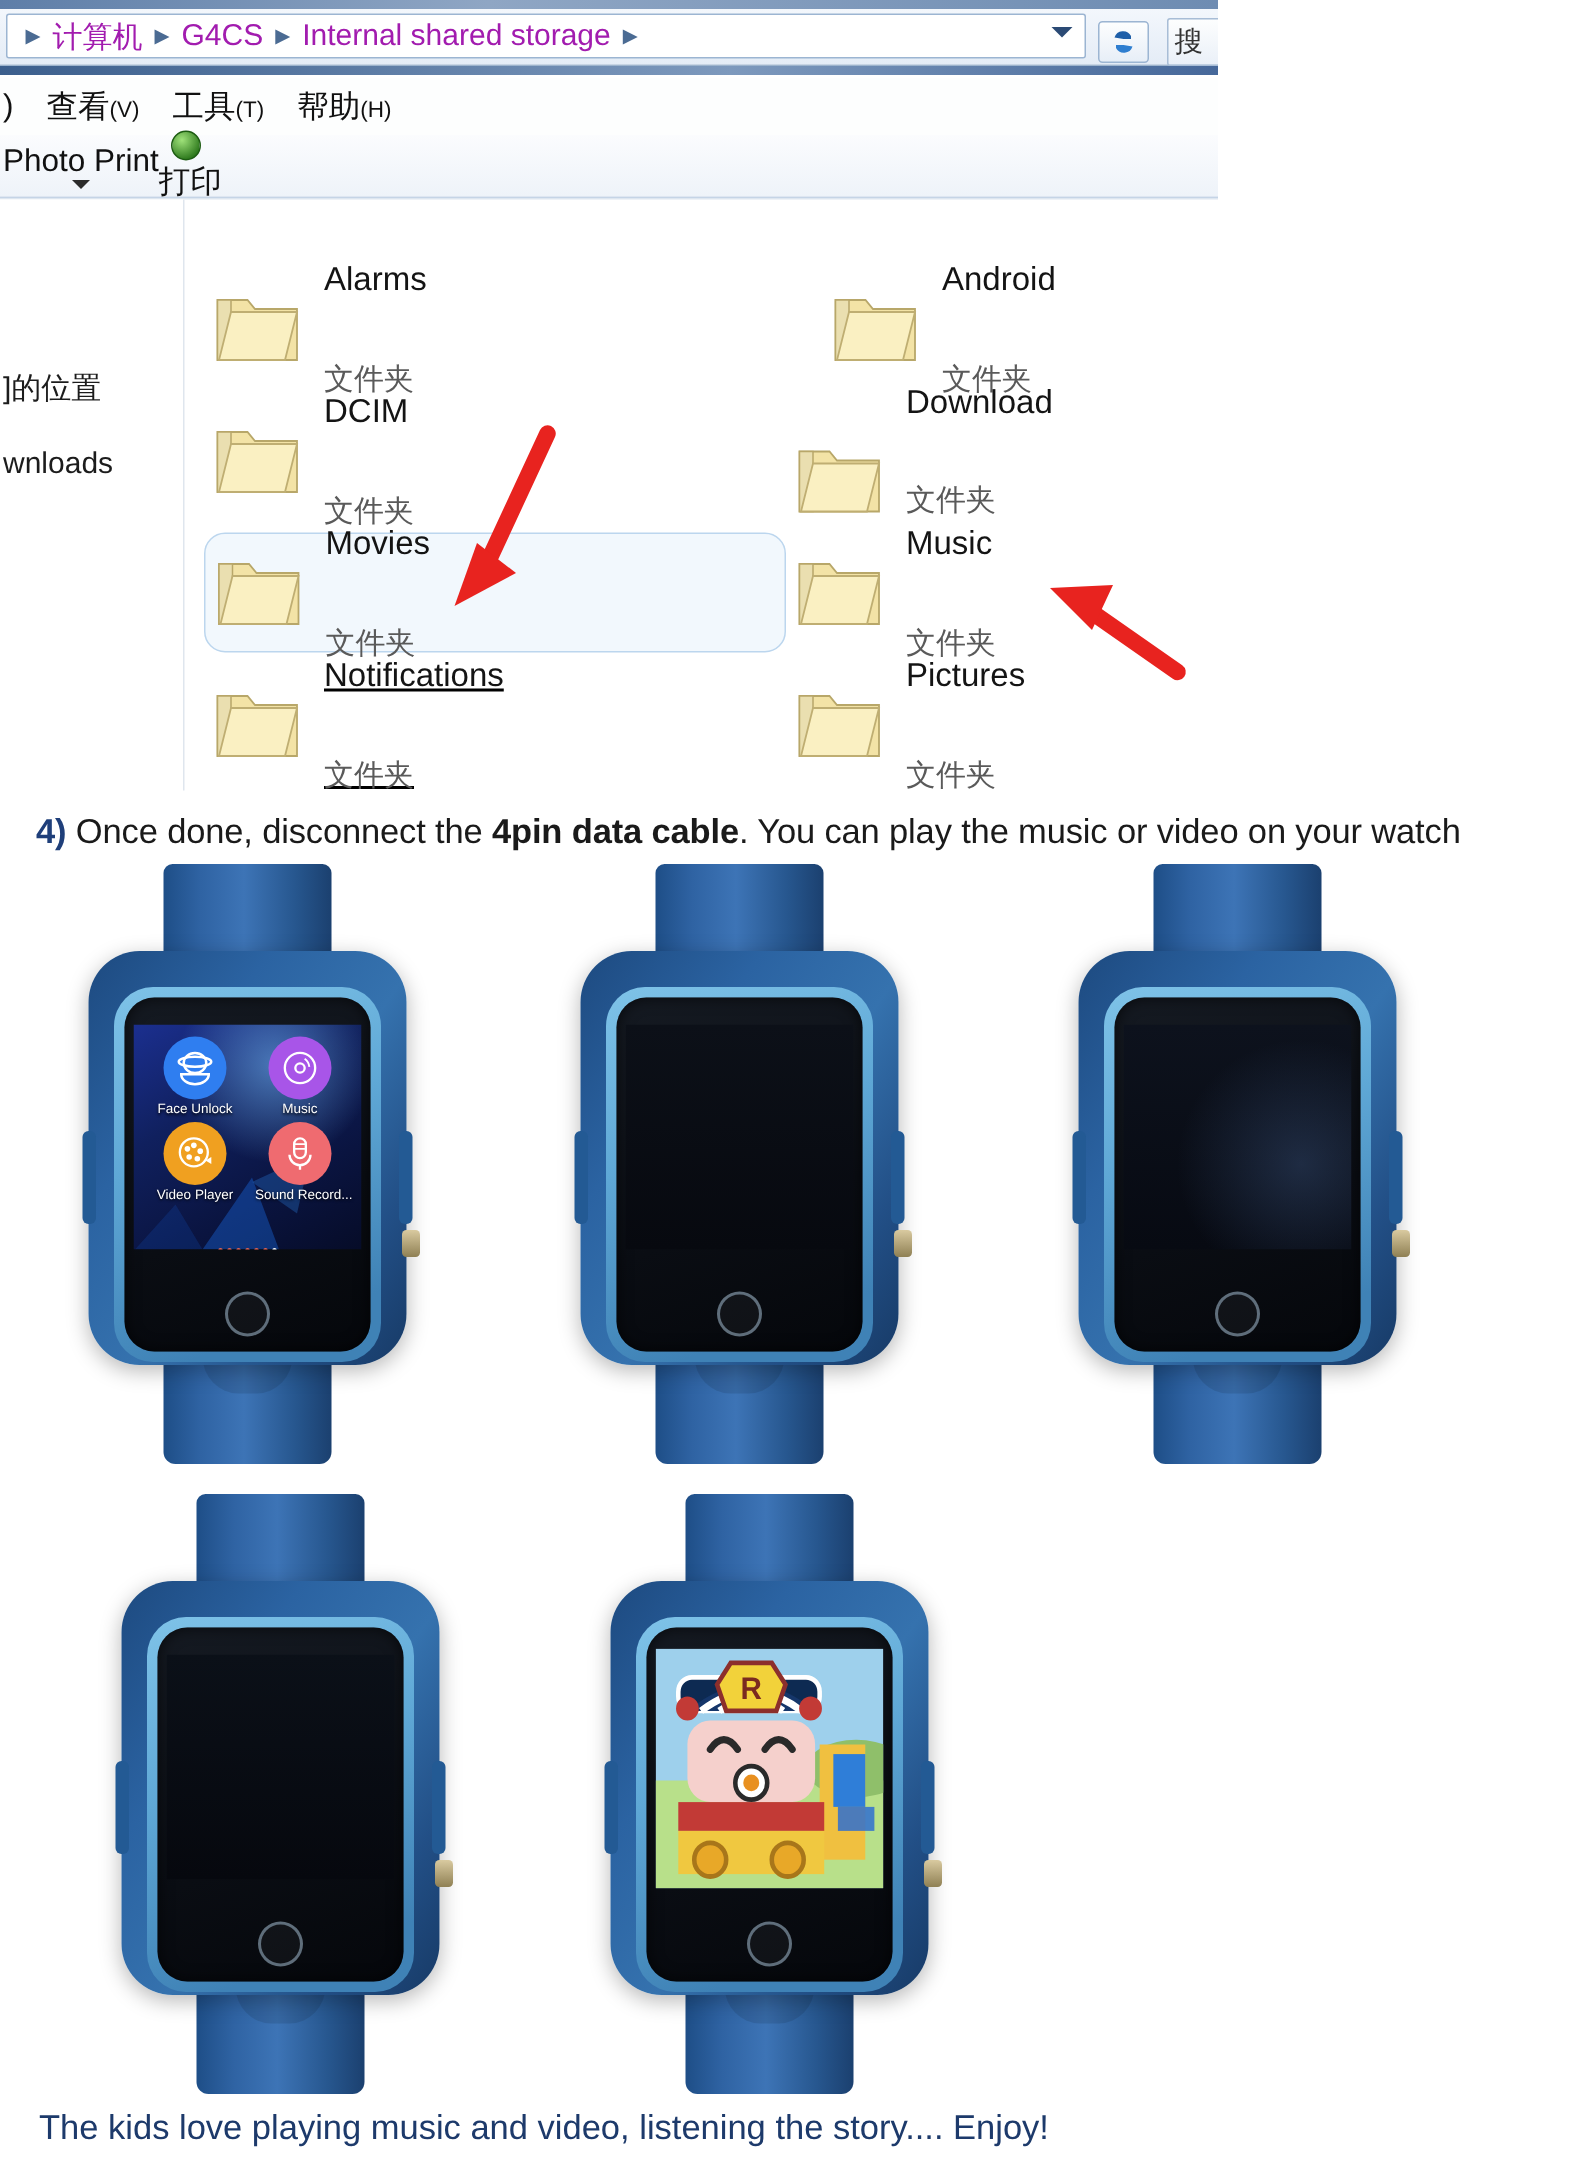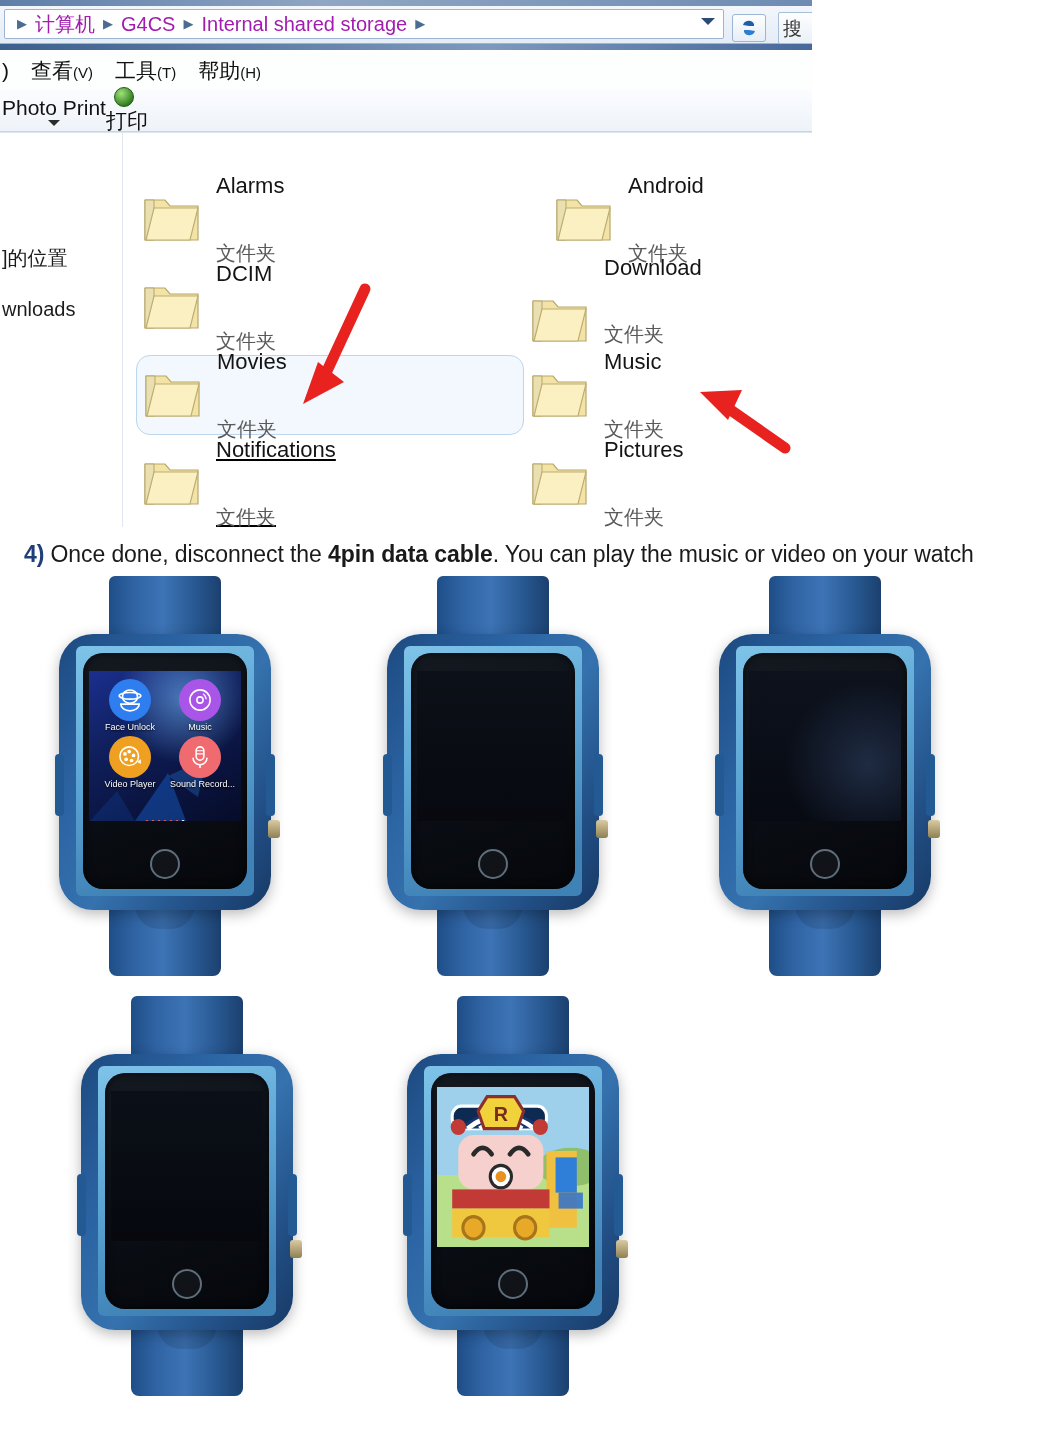--- a/index.html
+++ b/index.html
@@ -152,21 +152,21 @@
     background: radial-gradient(circle at 38% 30%, #d9d3c3 0%, #9c9581 38%, #6d6857 60%, #3b3930 100%);
     box-shadow: 0 1px 3px rgba(0,0,0,0.5);
   }
   .camera-lens {
     position:absolute; left:50%; top:50%; transform:translate(-50%,-50%);
     width:24px; height:24px; border-radius:50%;
     background: radial-gradient(circle at 40% 32%, #54636f 0%, #1a222b 55%, #05080c 100%);
   }
   .bezel {
     position:absolute; left:50%; transform:translateX(-50%);
-    top:12px; width:178px; height:250px; border-radius:6px;
+    top:24px; width:178px; height:250px; border-radius:26px;
     background:linear-gradient(160deg,#7fc3e8,#5fa8d6 40%,#3f82b6 85%);
     padding:7px;
   }
   .glass {
     position:relative; width:100%; height:100%; border-radius:20px;
     background:linear-gradient(160deg,#151a22,#0a0d13 60%,#05070b);
     overflow:hidden;
     box-shadow: inset 0 0 10px rgba(0,0,0,0.7);
   }
   .screen {
@@ -729,14 +729,15 @@
     <rect x="80" y="66" width="16" height="10" fill="#2f6fd0" opacity="0.85"></rect>
   </svg></div>
           </div>
           <div class="homebtn"></div>
         </div>
       </div>
     </div>
       </div>
     </div>
 
+  <div class="closing" style="top:1405px;">The kids love playing music and video, listening the story.... Enjoy!</div>
 
 </div>
 
 </body></html>

